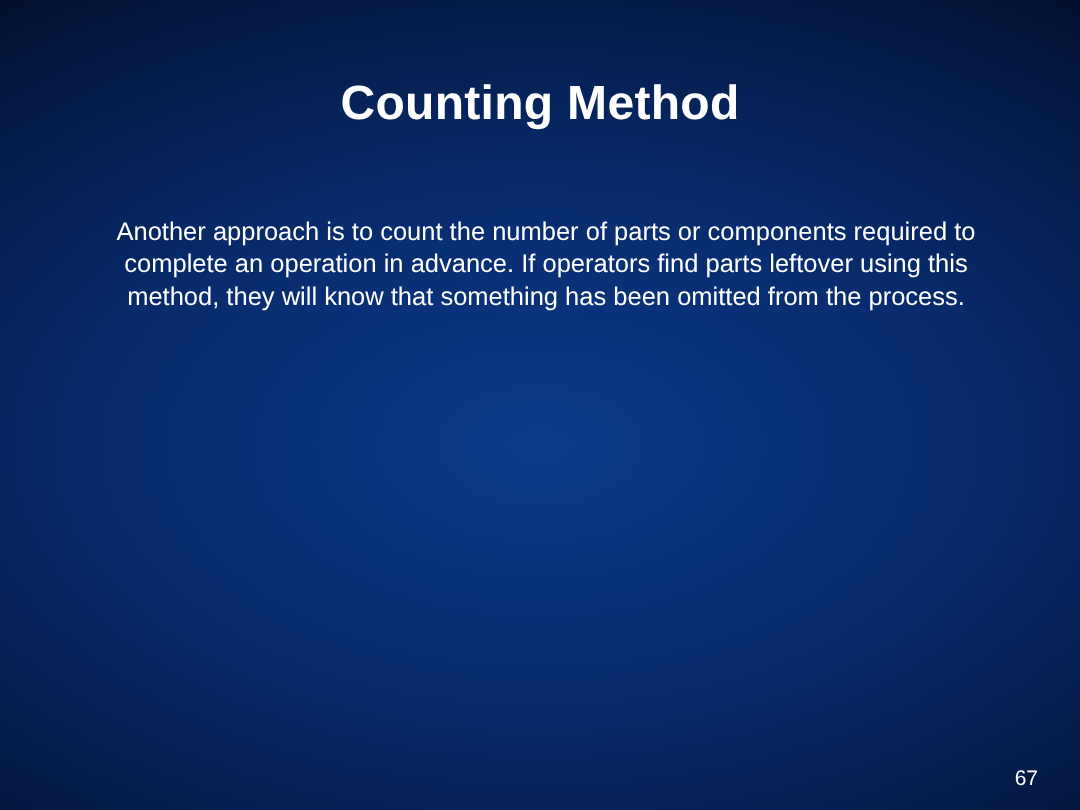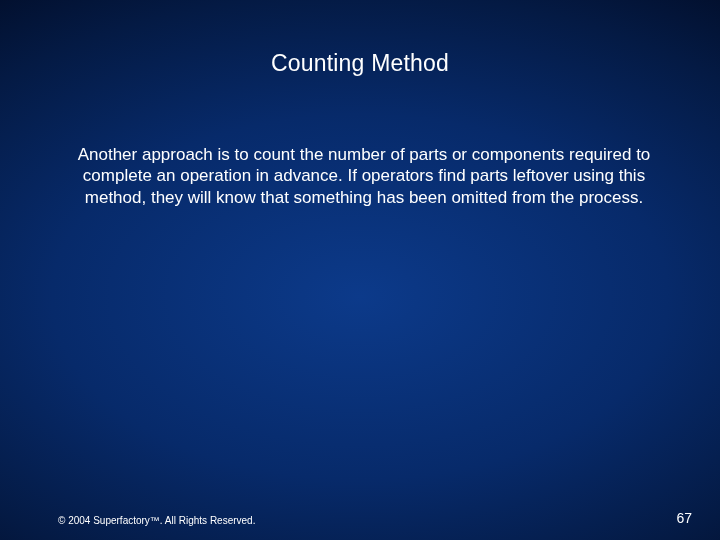--- a/index.html
+++ b/index.html
@@ -17,22 +17,22 @@
     background: radial-gradient(ellipse 95% 75% at 50% 55%, #0c3a8a 0%, #072a6a 45%, #041a44 75%, #010a22 100%);
     box-sizing: border-box;
   }
   .title {
     position: absolute;
     top: 50px;
     left: 0;
     right: 0;
     text-align: center;
     color: #ffffff;
-    font-weight: normal;
-    font-size: 23px;
+    font-weight: bold;
+    font-size: 32px;
     letter-spacing: 0.2px;
   }
   .body-text {
     position: absolute;
     top: 144px;
     left: 66px;
     right: 58px;
     color: #ffffff;
     font-size: 17px;
     line-height: 1.25;
@@ -53,15 +53,14 @@
     color: #ffffff;
     font-size: 14px;
   }
 </style>
 </head>
 <body>
 
 <div class="slide">
   <div class="title">Counting Method</div>
   <div class="body-text">Another approach is to count the number of parts or components required to complete an operation in advance.  If operators find parts leftover using this method, they will know that something has been omitted from the process.</div>
-  <div class="footer-left">© 2004 Superfactory™. All Rights Reserved.</div>
   <div class="footer-right">67</div>
 </div>
 
 </body></html>

